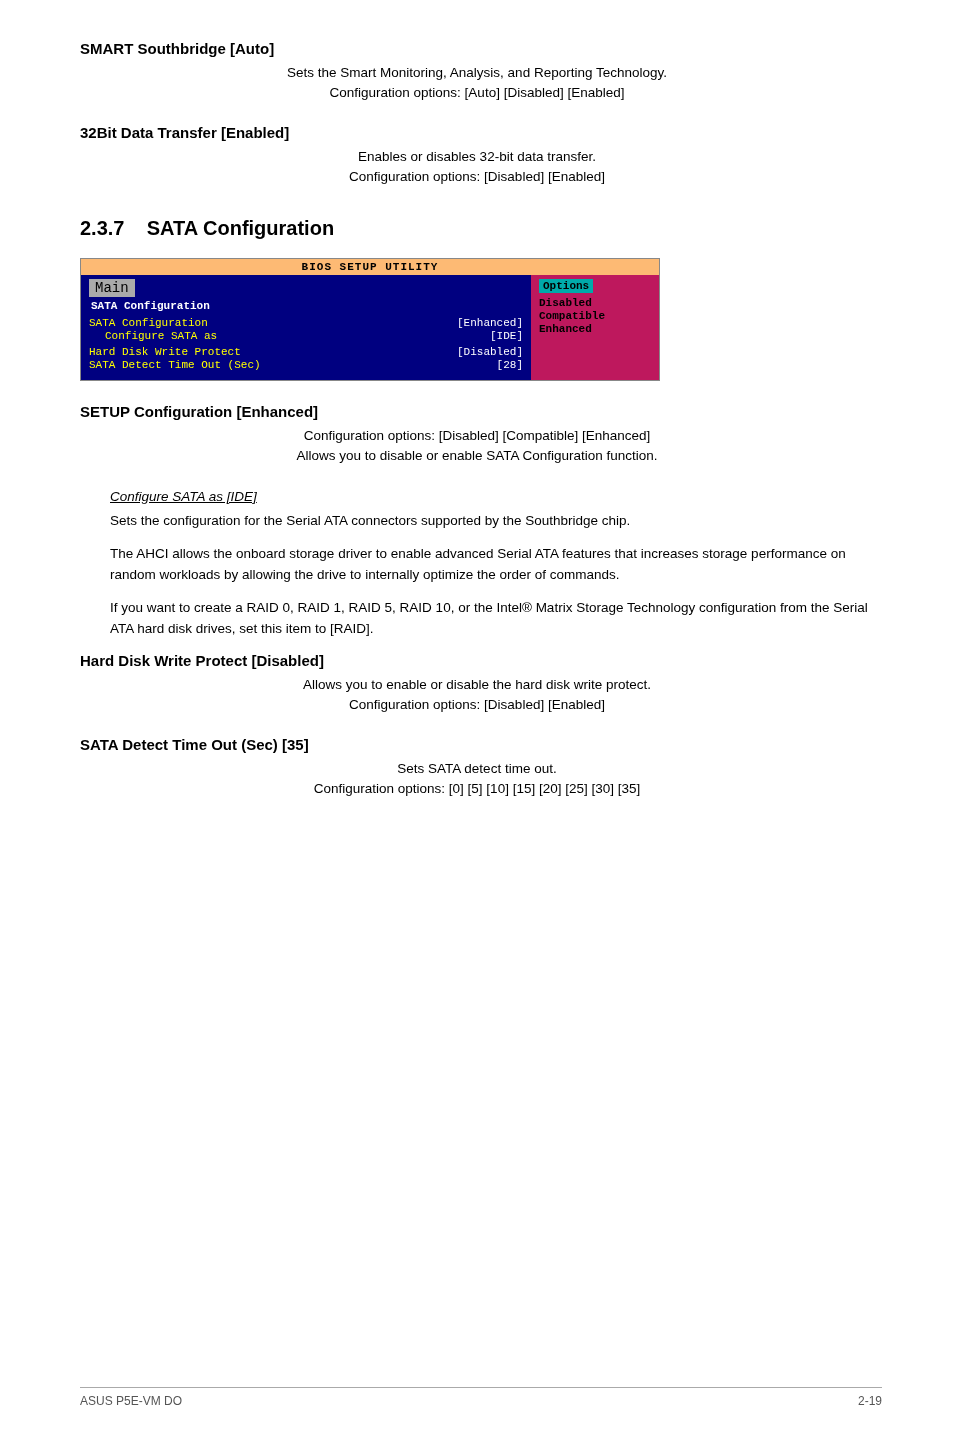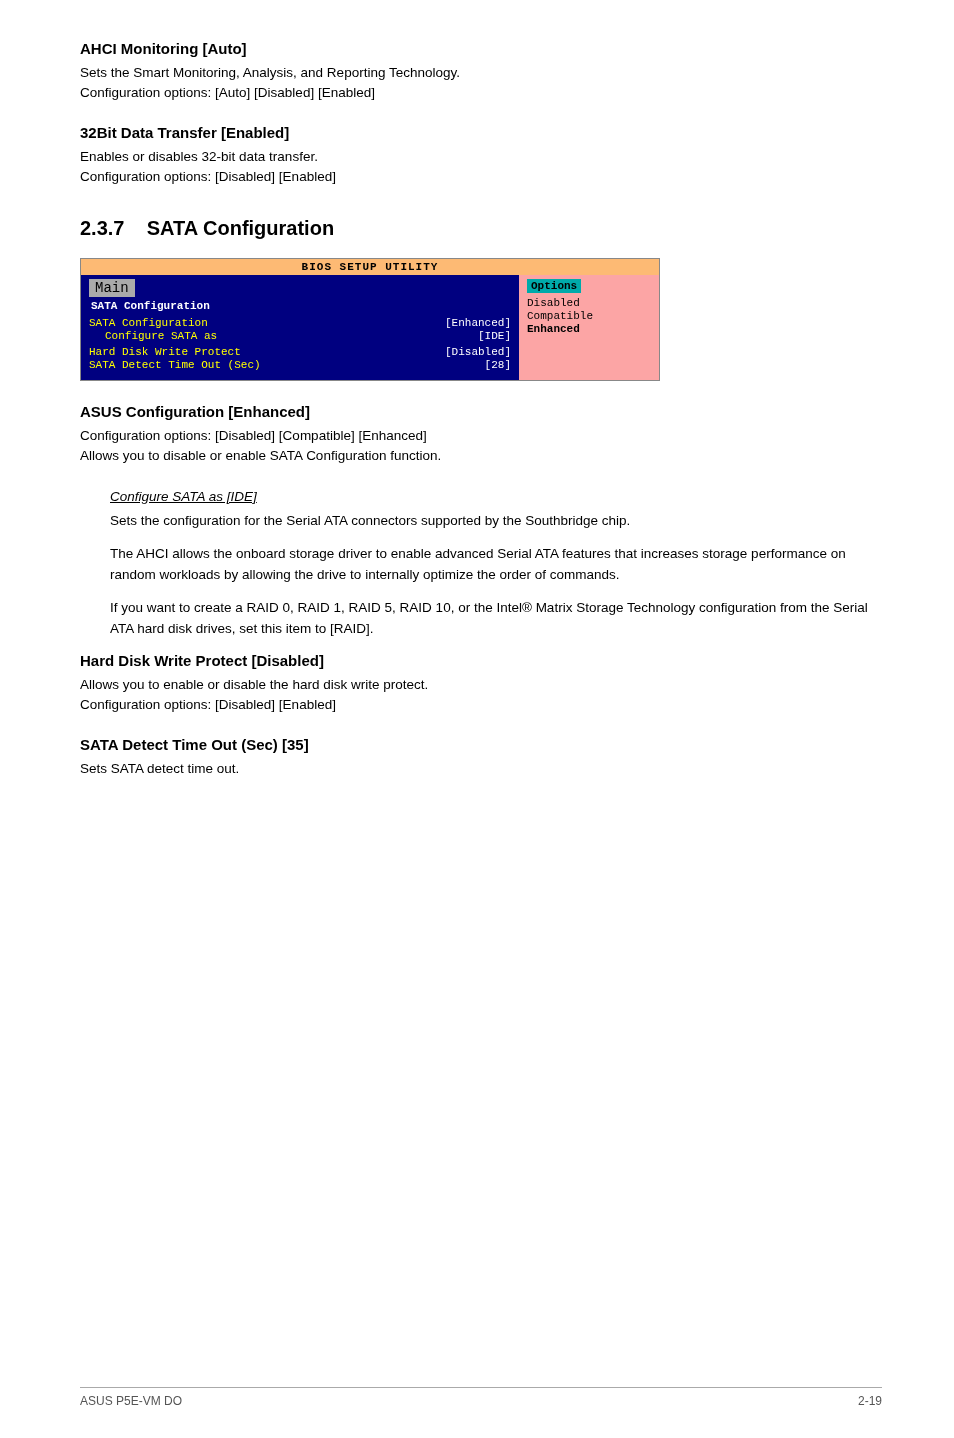--- a/index.html
+++ b/index.html
@@ -16,20 +16,21 @@
     .section-heading {
       font-size: 15px;
       font-weight: bold;
       margin-bottom: 6px;
     }
 
     .section-body {
       font-size: 13.5px;
       line-height: 1.5;
       margin-bottom: 20px;
+      text-align: center;
     }
 
     .chapter-heading {
       font-size: 20px;
       font-weight: bold;
       margin-top: 30px;
       margin-bottom: 18px;
       border-top: none;
     }
 
@@ -60,22 +61,22 @@
       flex-direction: row;
     }
 
     .bios-left {
       flex: 1;
       padding: 4px 8px 8px 8px;
       background: #000080;
     }
 
     .bios-right {
-      width: 140px;
-      background: #fca5a5;
+      width: 128px;
+      background: #be185d;
       padding: 4px 4px 8px 8px;
       color: #000;
     }
 
     .bios-section-title {
       background: #000080;
       color: #fff;
       font-weight: bold;
       padding: 1px 2px;
       display: inline-block;
@@ -112,20 +113,21 @@
 
     .bios-value {
       color: #fff;
       font-size: 11px;
     }
 
     .bios-option-item {
       font-size: 11px;
       color: #000;
       margin-bottom: 1px;
+      font-weight: bold;
     }
 
     .bios-option-item.highlighted {
       font-weight: bold;
       color: #000;
     }
 
     .bios-main-tab {
       background: #aaaaaa;
       color: #000;
@@ -164,21 +166,21 @@
       font-size: 13.5px;
       line-height: 1.55;
       margin-bottom: 12px;
       padding-left: 30px;
     }
   </style>
 </head>
 <body>
 
 <div>
-  <div class="section-heading">AHCI Monitoring [Auto]</div>
+  <div class="section-heading">SMART Southbridge [Auto]</div>
   <div class="section-body">
     <div>Sets the Smart Monitoring, Analysis, and Reporting Technology.</div>
     <div>Configuration options: [Auto] [Disabled] [Enabled]</div>
   </div>
 </div>
 
 <div>
   <div class="section-heading">32Bit Data Transfer [Enabled]</div>
   <div class="section-body">
     <div>Enables or disables 32-bit data transfer.</div>
@@ -225,21 +227,21 @@
     <div class="bios-right">
       <div class="bios-options-title">Options</div>
       <div class="bios-option-item">Disabled</div>
       <div class="bios-option-item">Compatible</div>
       <div class="bios-option-item highlighted"><strong>Enhanced</strong></div>
     </div>
   </div>
 </div>
 
 <div>
-  <div class="section-heading">ASUS Configuration [Enhanced]</div>
+  <div class="section-heading">SETUP Configuration [Enhanced]</div>
   <div class="section-body">
     <div>Configuration options: [Disabled] [Compatible] [Enhanced]</div>
     <div>Allows you to disable or enable SATA Configuration function.</div>
   </div>
   <div class="sub-para">
     <div class="italic-label">Configure SATA as [IDE]</div>
     <div>Sets the configuration for the Serial ATA connectors supported by the Southbridge chip.</div>
   </div>
   <div class="sub-para">
     <div>The AHCI allows the onboard storage driver to enable advanced Serial ATA features that increases storage performance on random workloads by allowing the drive to internally optimize the order of commands.</div>
@@ -254,19 +256,20 @@
   <div class="section-body">
     <div>Allows you to enable or disable the hard disk write protect.</div>
     <div>Configuration options: [Disabled] [Enabled]</div>
   </div>
 </div>
 
 <div>
   <div class="section-heading">SATA Detect Time Out (Sec) [35]</div>
   <div class="section-body">
     <div>Sets SATA detect  time out.</div>
+    <div>Configuration options: [0] [5] [10] [15] [20] [25] [30] [35]</div>
   </div>
 </div>
 
 <div class="page-footer">
   <span>ASUS P5E-VM DO</span>
   <span>2-19</span>
 </div>
 
 </body></html>

